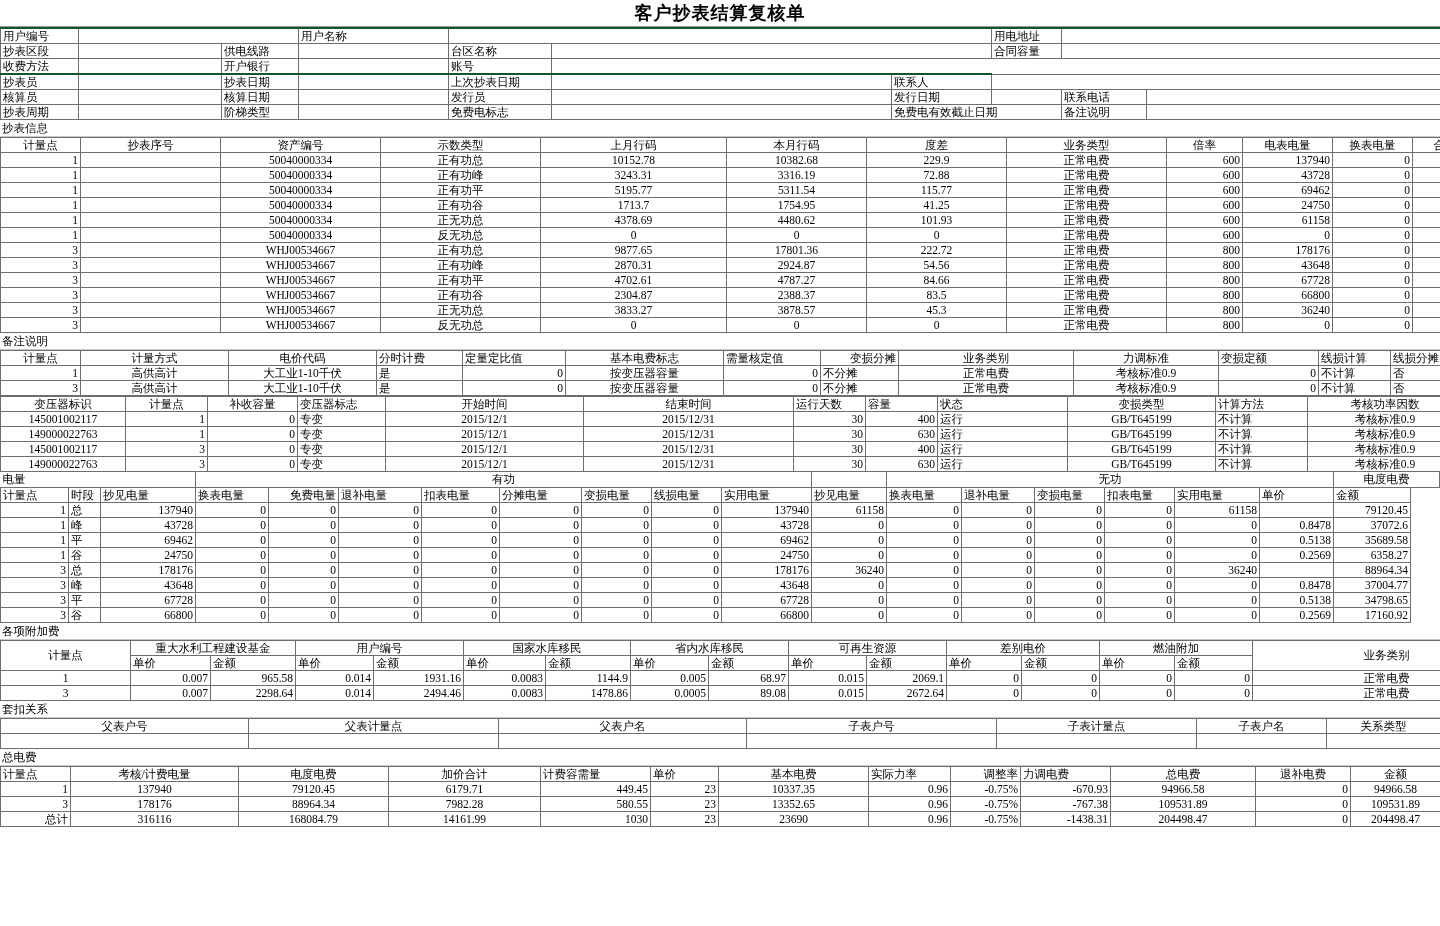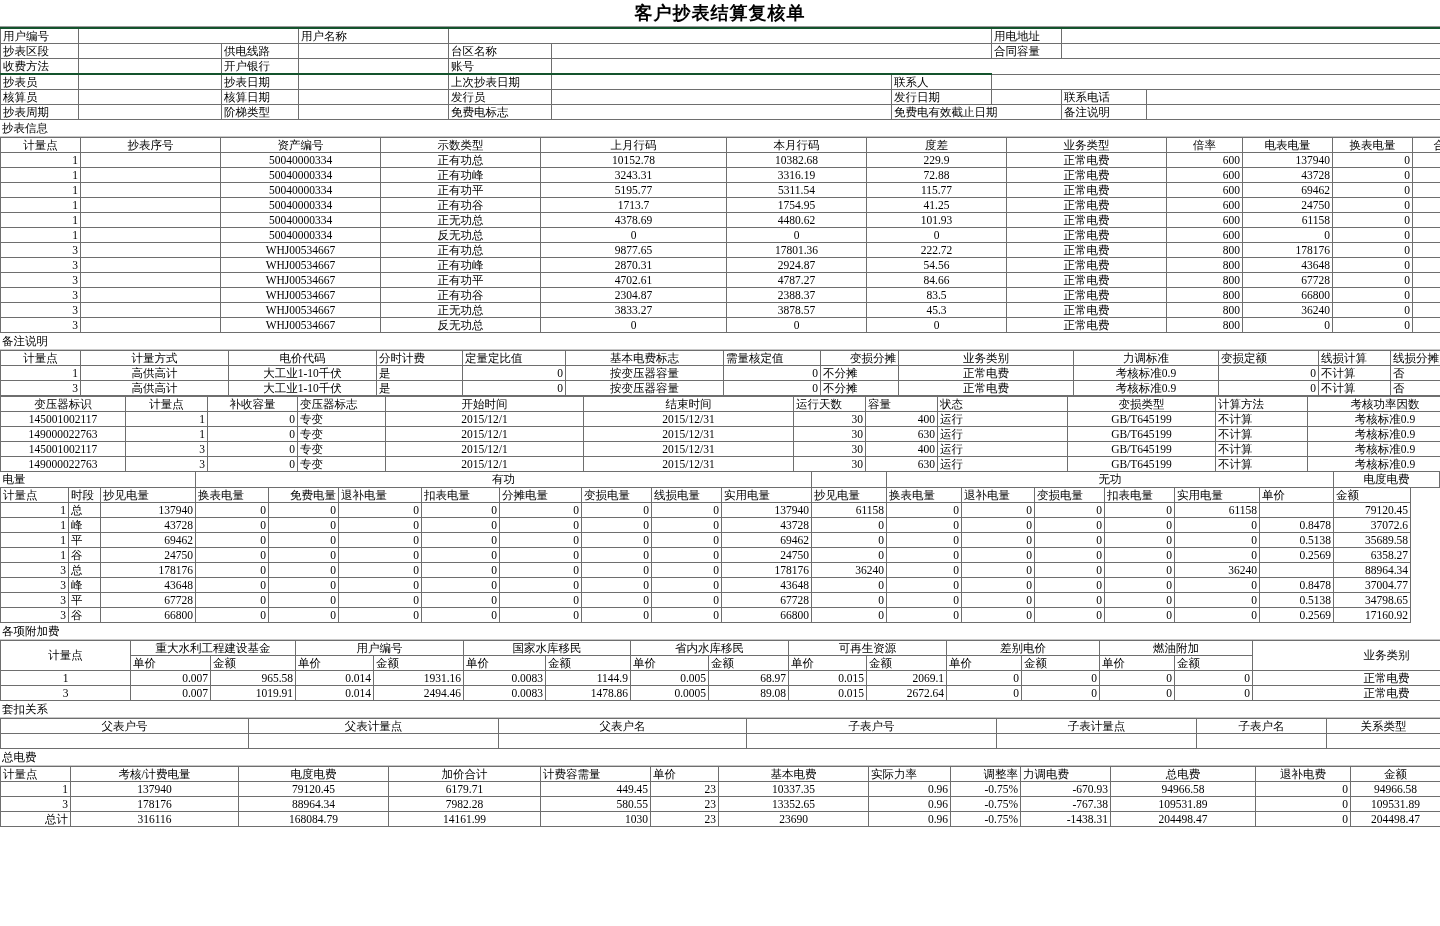--- a/index.html
+++ b/index.html
@@ -807,21 +807,21 @@
           <td class="rgt">2069.1</td>
           <td class="rgt">0</td>
           <td class="rgt">0</td>
           <td class="rgt">0</td>
           <td class="rgt">0</td>
           <td class="ctr">正常电费</td>
         </tr>
         <tr>
           <td class="ctr">3</td>
           <td class="rgt">0.007</td>
-          <td class="rgt">1019.91</td>
+          <td class="rgt">2298.64</td>
           <td class="rgt">0.014</td>
           <td class="rgt">2494.46</td>
           <td class="rgt">0.0083</td>
           <td class="rgt">1478.86</td>
           <td class="rgt">0.0005</td>
           <td class="rgt">89.08</td>
           <td class="rgt">0.015</td>
           <td class="rgt">2672.64</td>
           <td class="rgt">0</td>
           <td class="rgt">0</td>

